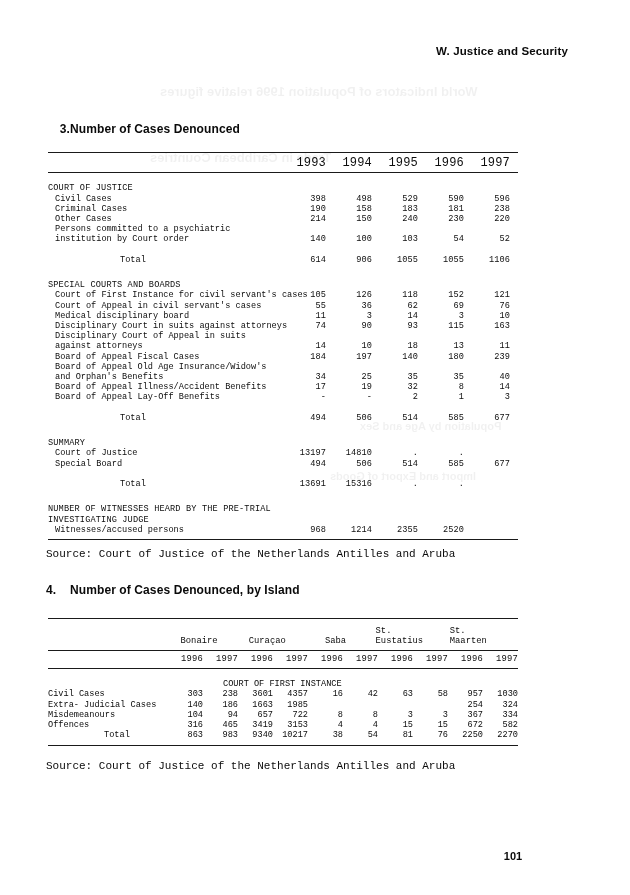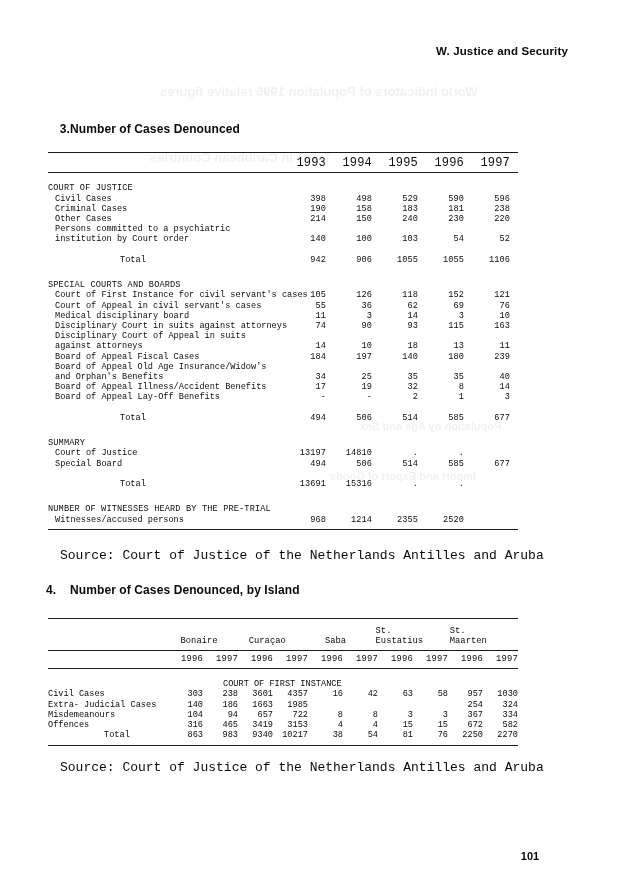--- a/index.html
+++ b/index.html
@@ -91,23 +91,23 @@
     width: 46px;
     text-align: right;
     letter-spacing: 0.1px;
   }
   .row.group .lbl { letter-spacing: 0.15px; }
   .spacer { height: 10.2px; }
   .spacer.half { height: 5px; }
 
   .source {
     position: absolute;
-    left: 60px;
+    left: 46px;
     font-family: "Liberation Mono", "DejaVu Sans Mono", monospace;
-    font-size: 13px;
+    font-size: 11px;
     white-space: nowrap;
   }
 
   
   .tbl2 { position: absolute; left: 48px; width: 470px;
           font-family: "Liberation Mono", "DejaVu Sans Mono", monospace;
           font-size: 8.6px; line-height: 10.2px; }
   .isl-head { display: flex; padding: 7px 0 3px 0; align-items: flex-end; }
   .isl-head .lbl { width: 120px; }
   .isl-head .grp {
@@ -126,21 +126,21 @@
   .isl-row .lbl.totlbl { padding-left: 56px; width: 64px; }
   .isl-row .cell { width: 35px; text-align: right; }
 
   .page-no {
     position: absolute;
     left: 0; right: 0;
     text-align: center;
     font-size: 11px;
     font-weight: bold;
   }
-  .page-no-inner { position: relative; left: 215px; }
+  .page-no-inner { position: relative; left: 198px; }
 </style>
 </head>
 <body>
 
 <div id="page">
 
   <div id="bleed">
     <div class="bl" style="left:160px; top:84px; font-size:13px; font-weight:bold;">World Indicators of Population 1996 relative figures</div>
     <div class="bl" style="left:150px; top:150px; font-size:13px; font-weight:bold;">Trade in Caribbean Countries</div>
     <div class="bl" style="left:360px; top:420px; font-size:11px; font-weight:bold;">Population by Age and Sex</div>
@@ -204,21 +204,21 @@
         <div class="lbl indent">institution by Court order</div>
         <div class="cell">140</div>
         <div class="cell">100</div>
         <div class="cell">103</div>
         <div class="cell">54</div>
         <div class="cell">52</div>
       </div>
       <div class="spacer"></div>
       <div class="row">
         <div class="lbl totlbl">Total</div>
-        <div class="cell">942</div>
+        <div class="cell">614</div>
         <div class="cell">906</div>
         <div class="cell">1055</div>
         <div class="cell">1055</div>
         <div class="cell">1106</div>
       </div>
 
       <div class="spacer"></div>
       <div class="spacer half"></div>
 
       <div class="row group">
@@ -342,20 +342,23 @@
         <div class="cell">.</div>
         <div class="cell">.</div>
         <div class="cell"></div>
       </div>
 
       <div class="spacer"></div>
       <div class="spacer half"></div>
 
       <div class="row group">
         <div class="lbl" style="width:300px">NUMBER OF WITNESSES HEARD BY THE PRE-TRIAL</div>
+      </div>
+      <div class="row group">
+        <div class="lbl">INVESTIGATING JUDGE</div>
       </div>
       <div class="row">
         <div class="lbl indent">Witnesses/accused persons</div>
         <div class="cell">968</div>
         <div class="cell">1214</div>
         <div class="cell">2355</div>
         <div class="cell">2520</div>
         <div class="cell"></div>
       </div>
 

